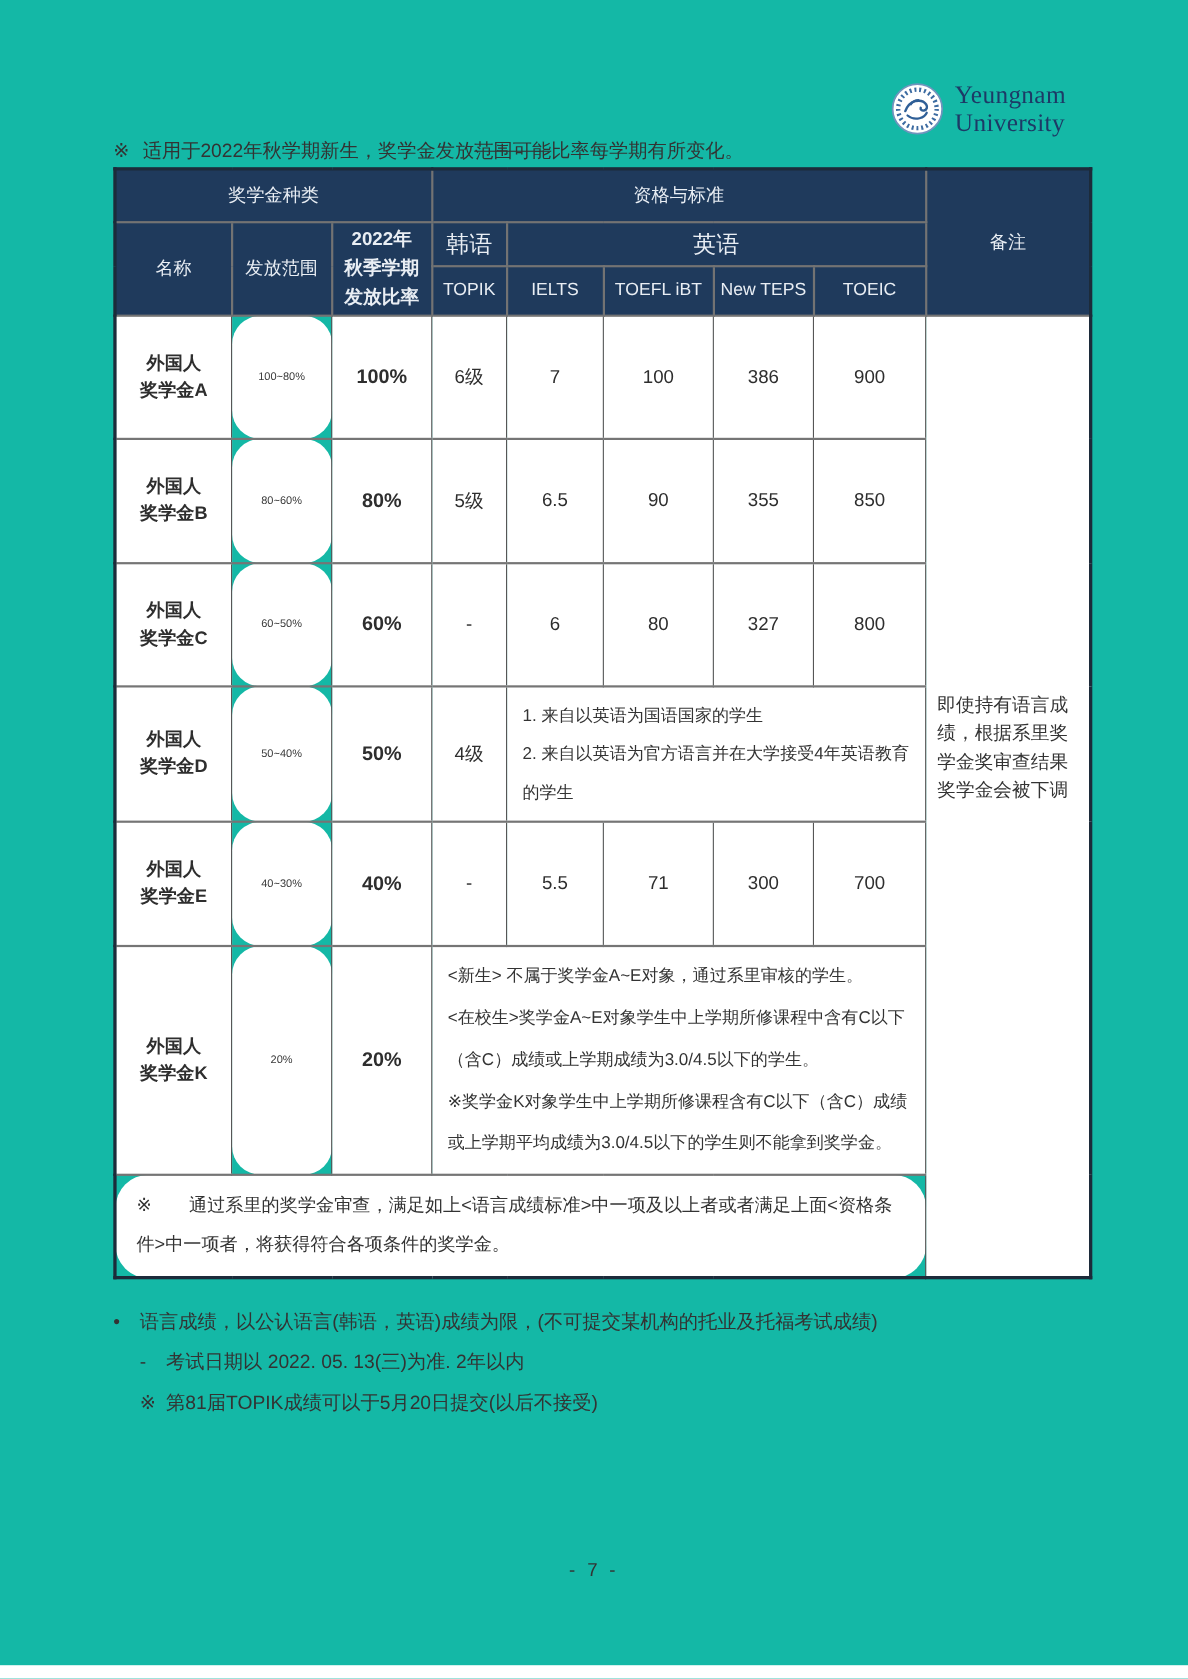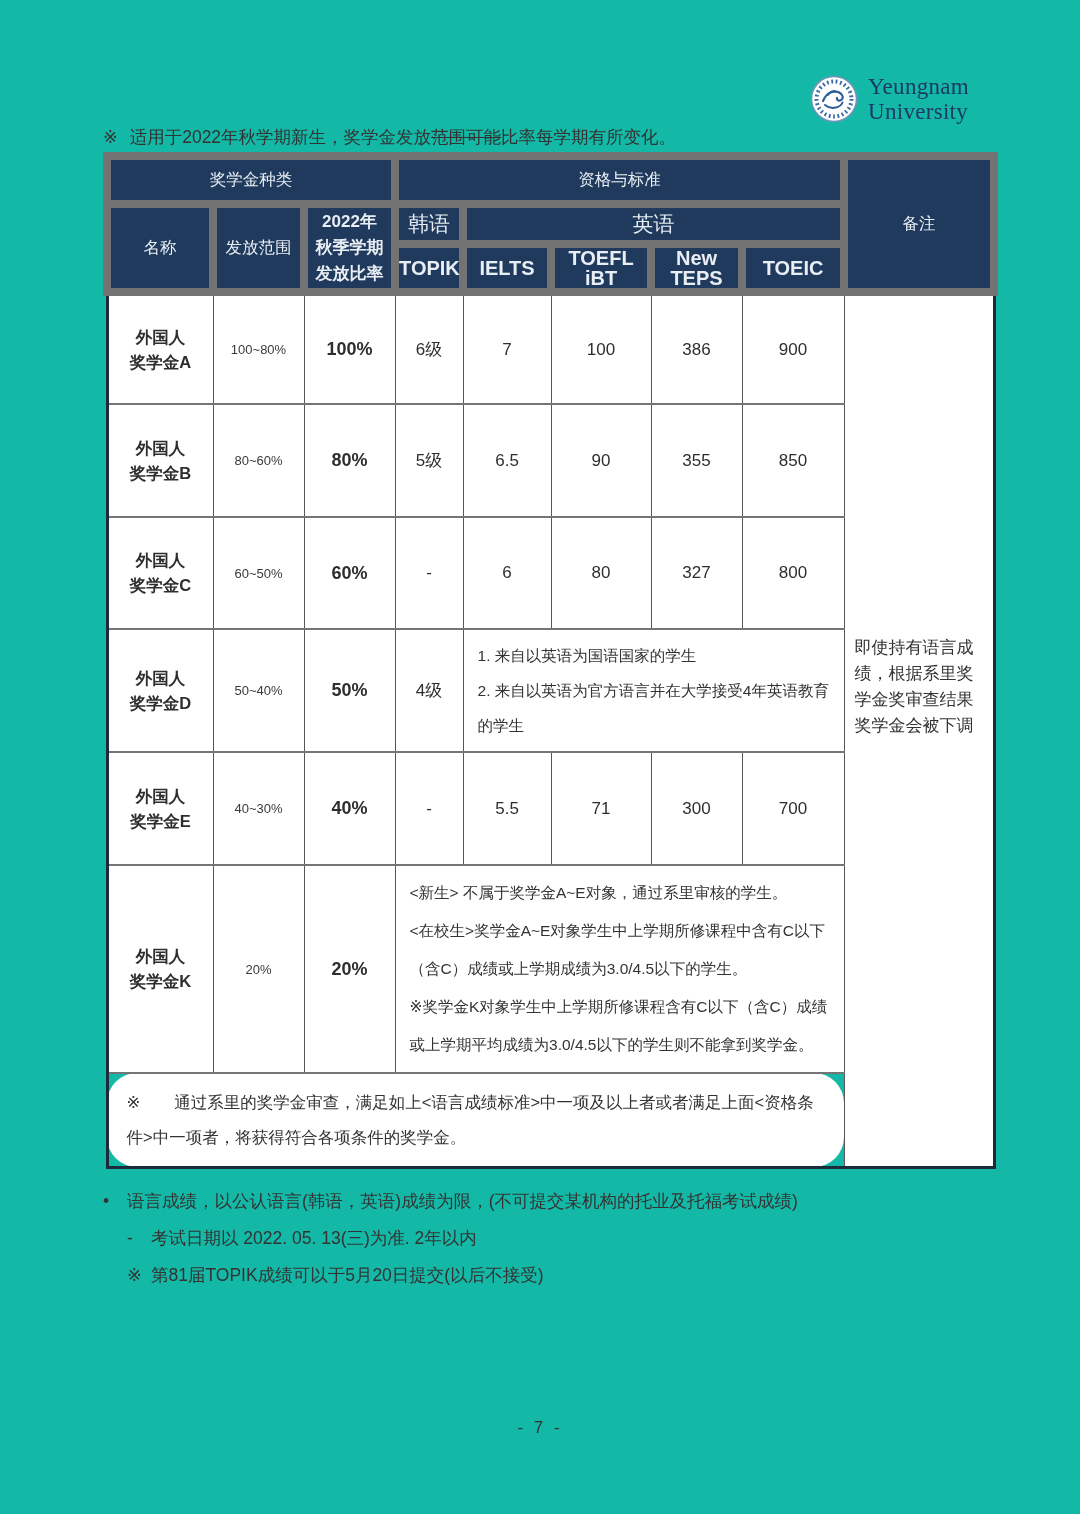--- a/index.html
+++ b/index.html
@@ -13,29 +13,29 @@
                color:#1d3a66; font-weight:500; letter-spacing:.3px; }
 
   
   .top-note { position:absolute; top:125px; left:103px; width:760px; font-size:17.5px; color:#333; }
   .top-note .marker { margin-right:12px; }
   .top-note s { text-decoration:line-through; }
 
   
   table.sch { position:absolute; top:152px; left:103px; width:887px; border-collapse:collapse;
               table-layout:fixed; border:3px solid #1c2b3a; }
-  th { background:#1f3a5c; color:#e9eef4; border:8px solid #737373; font-weight:400;
+  th { background:#1f3a5c; color:#e9eef4; border:2px solid #737373; font-weight:400;
        font-size:16.5px; text-align:center; vertical-align:middle; }
-  th.exam-h { font-weight:700; font-size:20px; line-height:20px; }
+  th.exam-h { font-weight:400; font-size:16px; line-height:20px; }
   th.lang-h { font-size:21px; }
   th.ratio-h div { font-weight:700; font-size:17px; line-height:26px; }
   td { border:1px solid #565656; border-top:2px solid #757575; text-align:center;
        vertical-align:middle; background:#fff; }
   td.name { font-weight:700; font-size:16.5px; line-height:25px; }
-  td.range { font-size:13px; color:#3a3a3a; }
+  td.range { font-size:10px; color:#3a3a3a;border-radius:26px; }
   td.ratio { font-weight:700; font-size:18px; }
   td.score { font-size:17px; }
   td.criteria { text-align:left; font-size:15.5px; padding:8px 14px; color:#333; }
   td.criteria.d div { line-height:35px; }
   td.criteria.k div { line-height:38px; }
   td.remark-cell { text-align:left; vertical-align:middle; padding:0 6px 88px 10px;
                    font-size:17px; line-height:26px; color:#333; }
   td.tfoot-note { text-align:left; font-size:16.5px; line-height:35px; padding:6px 18px; color:#333;border-radius:30px; }
   td.tfoot-note .marker { margin-right:34px; }
 

